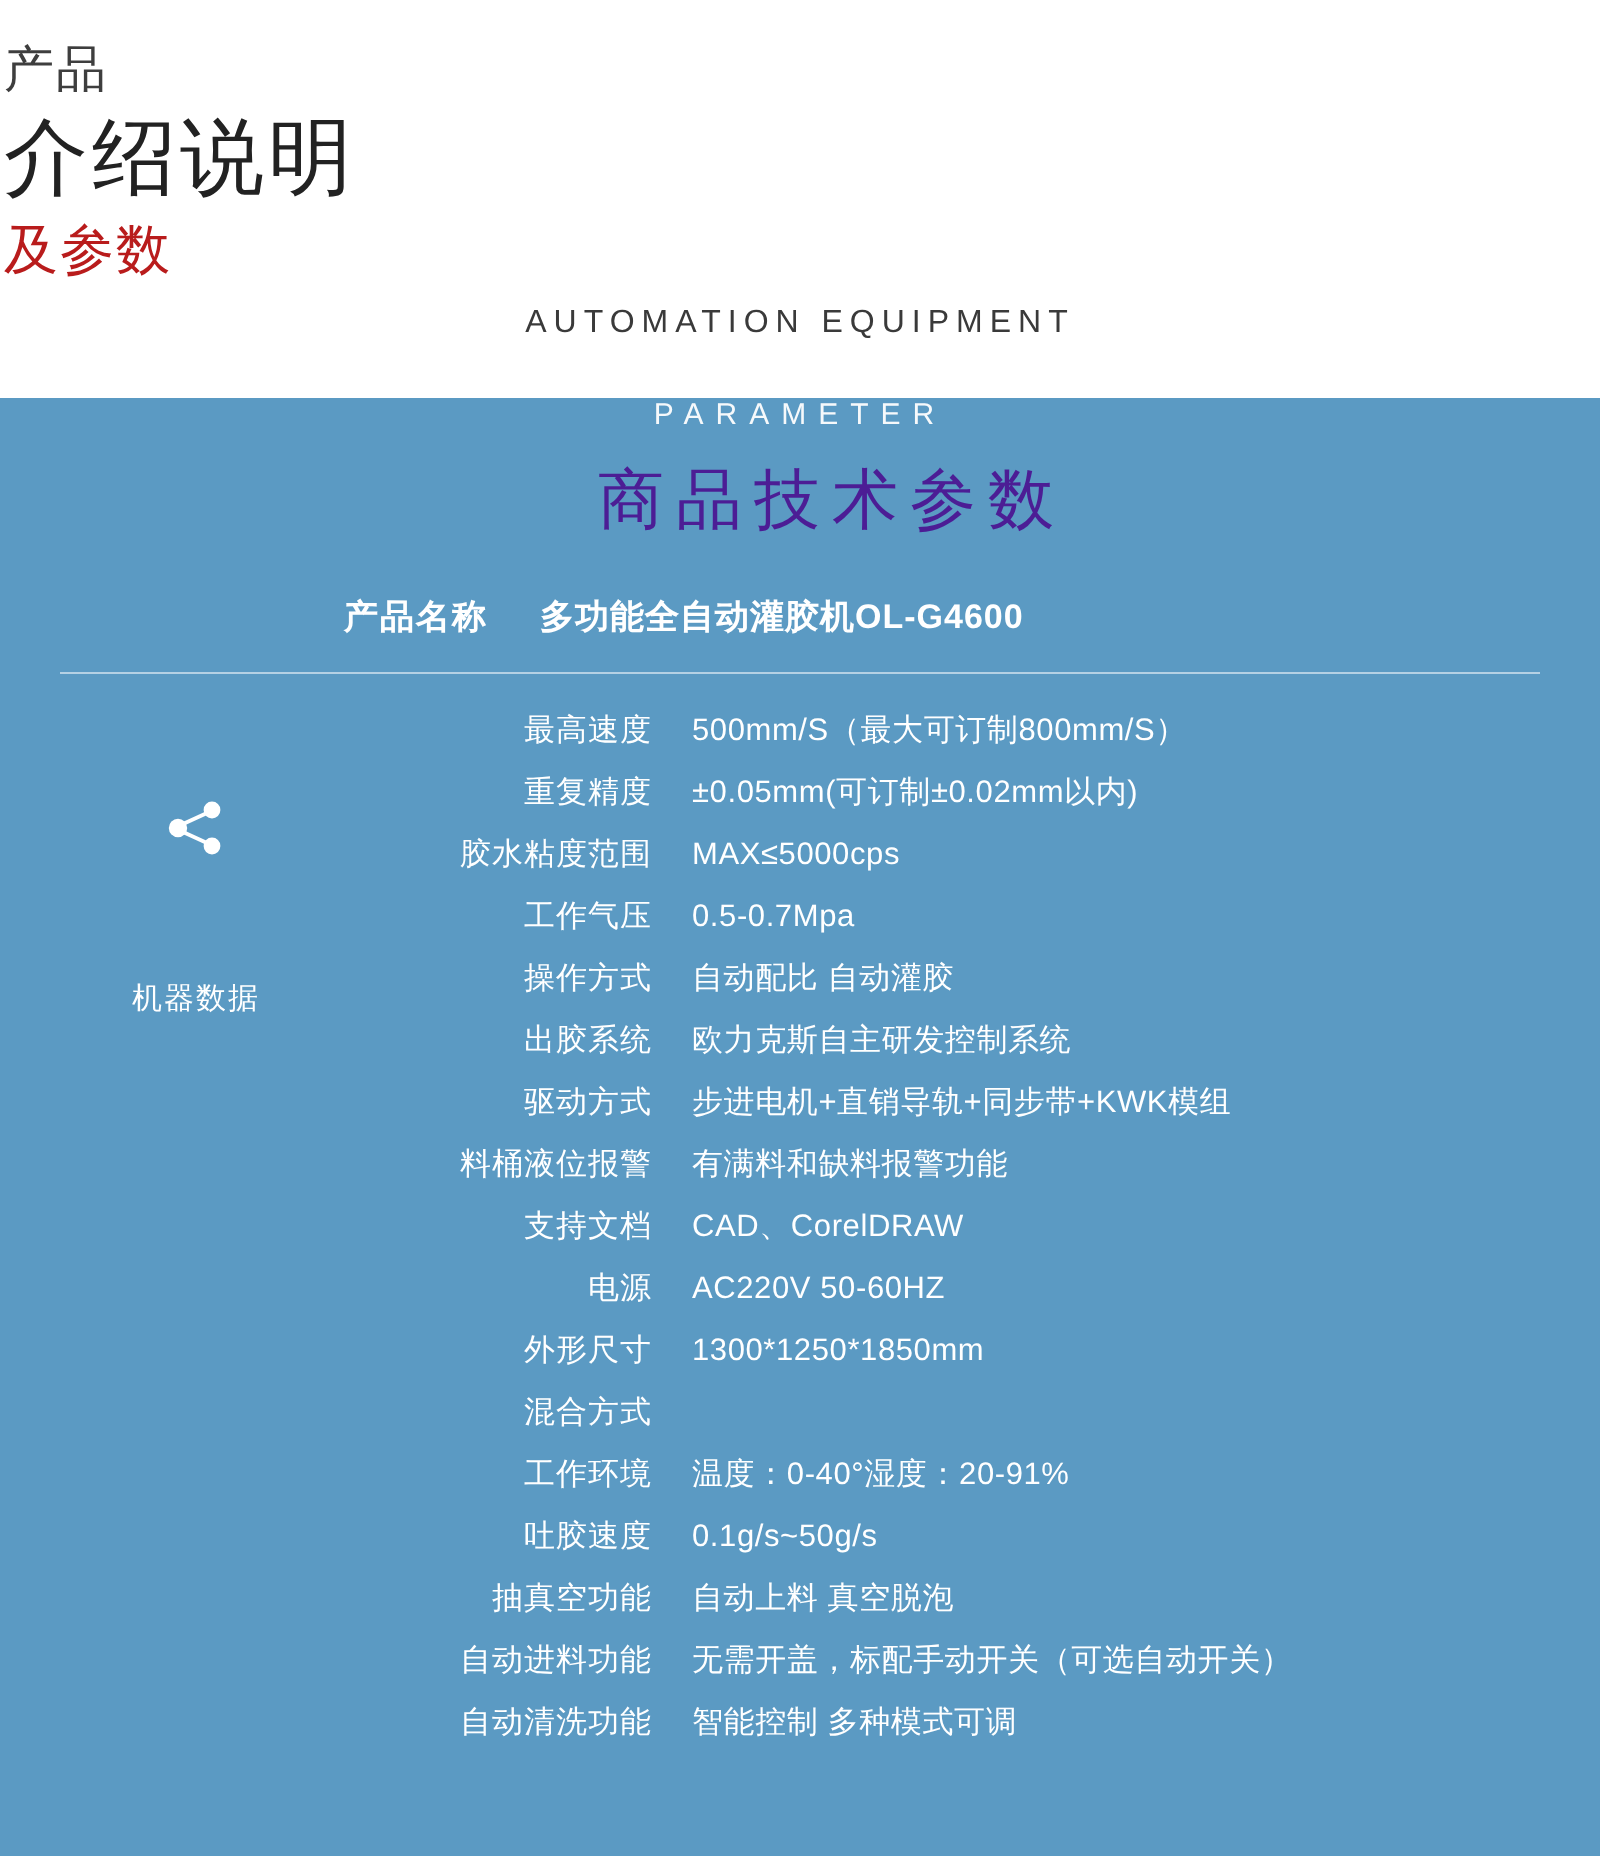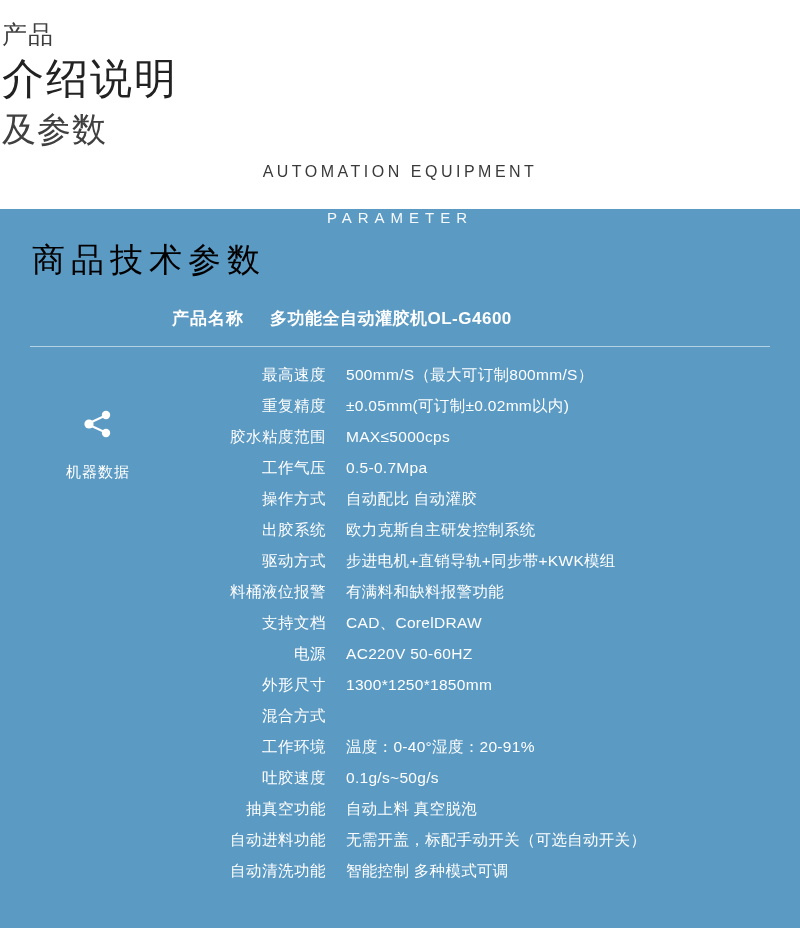--- a/index.html
+++ b/index.html
@@ -41,22 +41,22 @@
   }
   .title-big {
     font-size: 42px;
     color: #222;
     letter-spacing: 2px;
     margin: 0 2px;
     font-family: "Liberation Serif", serif;
     font-weight: 500;
   }
   .title-small-right {
-    font-size: 34px;
-    color: #404040;
+    font-size: 27px;
+    color: #b91c1c;
     letter-spacing: 1px;
     font-family: Liberation Sans, sans-serif;
   }
   .subtitle-en {
     margin-top: 10px;
     font-size: 16px;
     letter-spacing: 3.5px;
     color: #3a3a3a;
     font-family: "Liberation Sans", sans-serif;
   }
@@ -85,25 +85,25 @@
     box-sizing: border-box;
   }
   .panel-en {
     text-align: center;
     font-size: 15px;
     letter-spacing: 6px;
     color: #ffffff;
     opacity: .95;
   }
   .panel-cn {
-    text-align: left;
+    text-align: center;
     font-size: 33px;
     letter-spacing: 6px;
     margin-top: 12px;
-    color: #000000;
+    color: #4c1d95;
     margin-left: 32px;
   }
 
   .product-row {
     margin-top: 24px;
     display: flex;
     justify-content: center;
     align-items: center;
   }
   .product-label {
@@ -135,20 +135,21 @@
     display: flex;
     margin-top: 18px;
   }
   .spec-side {
     width: 196px;
     display: flex;
     flex-direction: column;
     align-items: center;
     padding-top: 42px;
     box-sizing: border-box;
+    gap: 37px;
   }
   .share-icon {
     width: 34px;
     height: 34px;
   }
   .side-label {
     margin-top: 22px;
     font-size: 15px;
     letter-spacing: 1px;
   }

